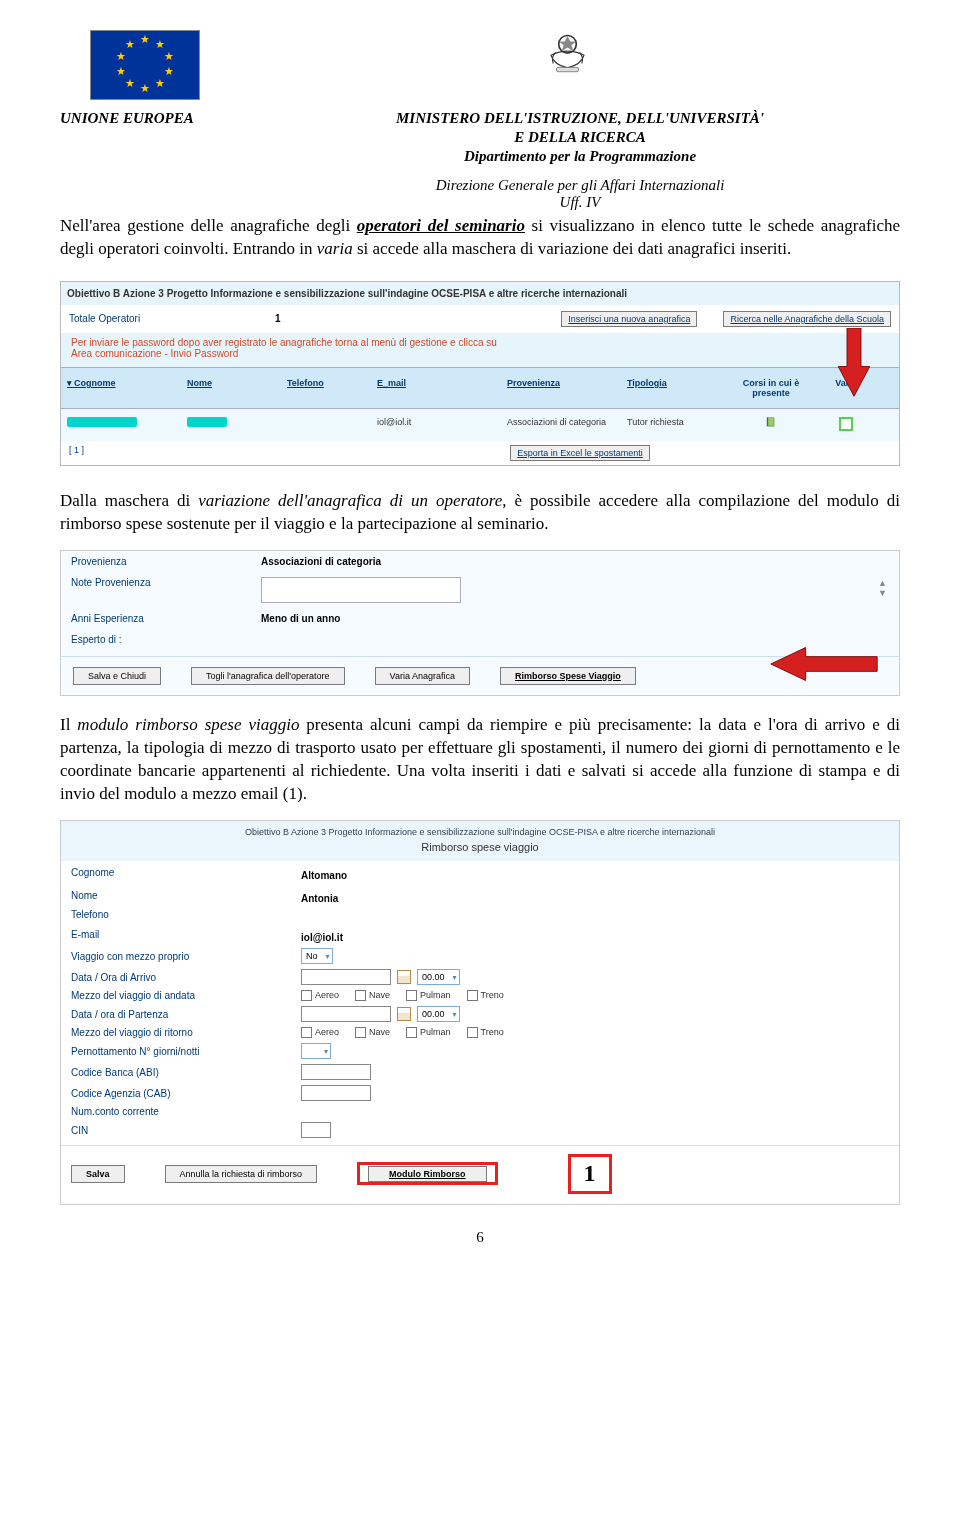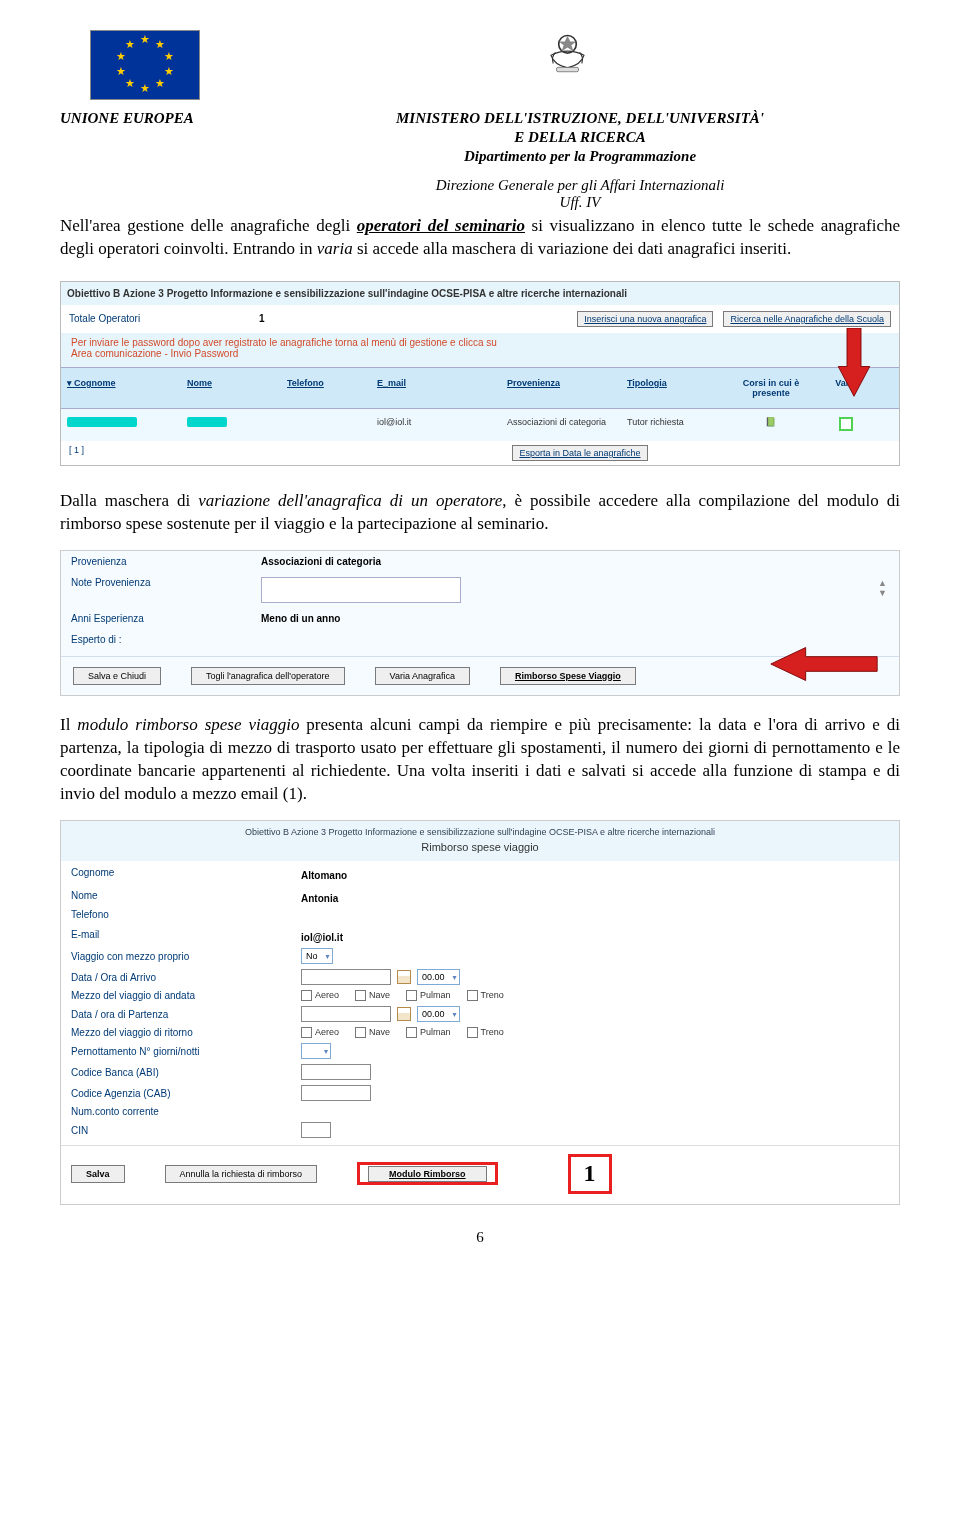--- a/index.html
+++ b/index.html
@@ -28,21 +28,21 @@
   .ht-sub { font-weight: bold; font-style: italic; text-align: center; font-size: 15px; margin-top: 2px; }
   .ht-dir { font-style: italic; text-align: center; font-size: 15px; margin-top: 12px; }
   .para { font-size: 17px; text-align: justify; margin-top: 4px; line-height: 1.35; }
   .para .ital { font-style: italic; }
   .para .bital { font-style: italic; font-weight: bold; text-decoration: underline; }
 
   
   .ss { border: 1px solid #bbb; background: #fff; font-family: Verdana, Geneva, sans-serif; font-size: 10px; margin: 20px 0 14px 0; position: relative; }
   .ss-title1 { background: #e6f4fb; padding: 6px; color: #333; font-weight: bold; font-size: 10px; }
   .ss-title2 { background: #e6f4fb; padding: 4px 6px 8px; text-align: center; color: #333; font-size: 10px; }
-  .ss-bar { display: flex; align-items: center; padding: 6px 8px; background: #fff; color: #003a75; font-size: 10px; gap: 10px; }
+  .ss-bar { display: flex; align-items: center; padding: 6px 8px; background: #fff; color: #003a75; font-size: 10px; gap: 26px; }
   .ss-bar .lbl { flex: 0 0 180px; }
   .ss-bar .num { width: 40px; font-weight: bold; color: #000; }
   .btn-like {
     border: 1px solid #7a7a7a; background: #efefef; padding: 2px 6px; font-size: 9px;
     color: #003a75; text-decoration: underline; display: inline-block;
   }
   .ss-note { color: #d24a2a; padding: 4px 10px 8px; font-size: 10px; background: #e6f4fb; }
   .thead-row { display: flex; background: #d0e9f9; border-top: 1px solid #aac; border-bottom: 1px solid #aac; }
   .thead-row > div { padding: 10px 6px; color: #003a75; text-decoration: underline; font-weight: bold; font-size: 9px; }
   .trow { display: flex; background: #eef8ff; }
@@ -167,21 +167,21 @@
     <div class="col-nom"><span class="redact" style="width:40px"></span></div>
     <div class="col-tel"></div>
     <div class="col-em">iol@iol.it</div>
     <div class="col-prov">Associazioni di categoria</div>
     <div class="col-tip">Tutor richiesta</div>
     <div class="col-cor"><span style="color:#3a7a3a">📗</span></div>
     <div class="col-var"><span class="varia-icon"></span></div>
   </div>
   <div class="foot-row">
     <div class="pg">[ 1 ]</div>
-    <div style="flex:1; text-align:center"><span class="btn-like">Esporta in Data le anagrafiche</span></div>
+    <div style="flex:1; text-align:center"><span class="btn-like">Esporta in Excel le spostamenti</span></div>
   </div>
   <div class="big-arrow-down">
     <svg viewBox="0 0 40 80">
       <path d="M12 0 H28 V44 H38 L20 78 L2 44 H12 Z" fill="#d62020" stroke="#7a0000" stroke-width="1"></path>
     </svg>
   </div>
 </div>
 
 <p class="para" style="margin-top:24px">
   <span>Dalla maschera di </span><span class="ital">variazione dell'anagrafica di un operatore</span><span>, è possibile accedere alla compilazione del modulo di rimborso spese sostenute per il viaggio e la partecipazione al seminario.</span>

